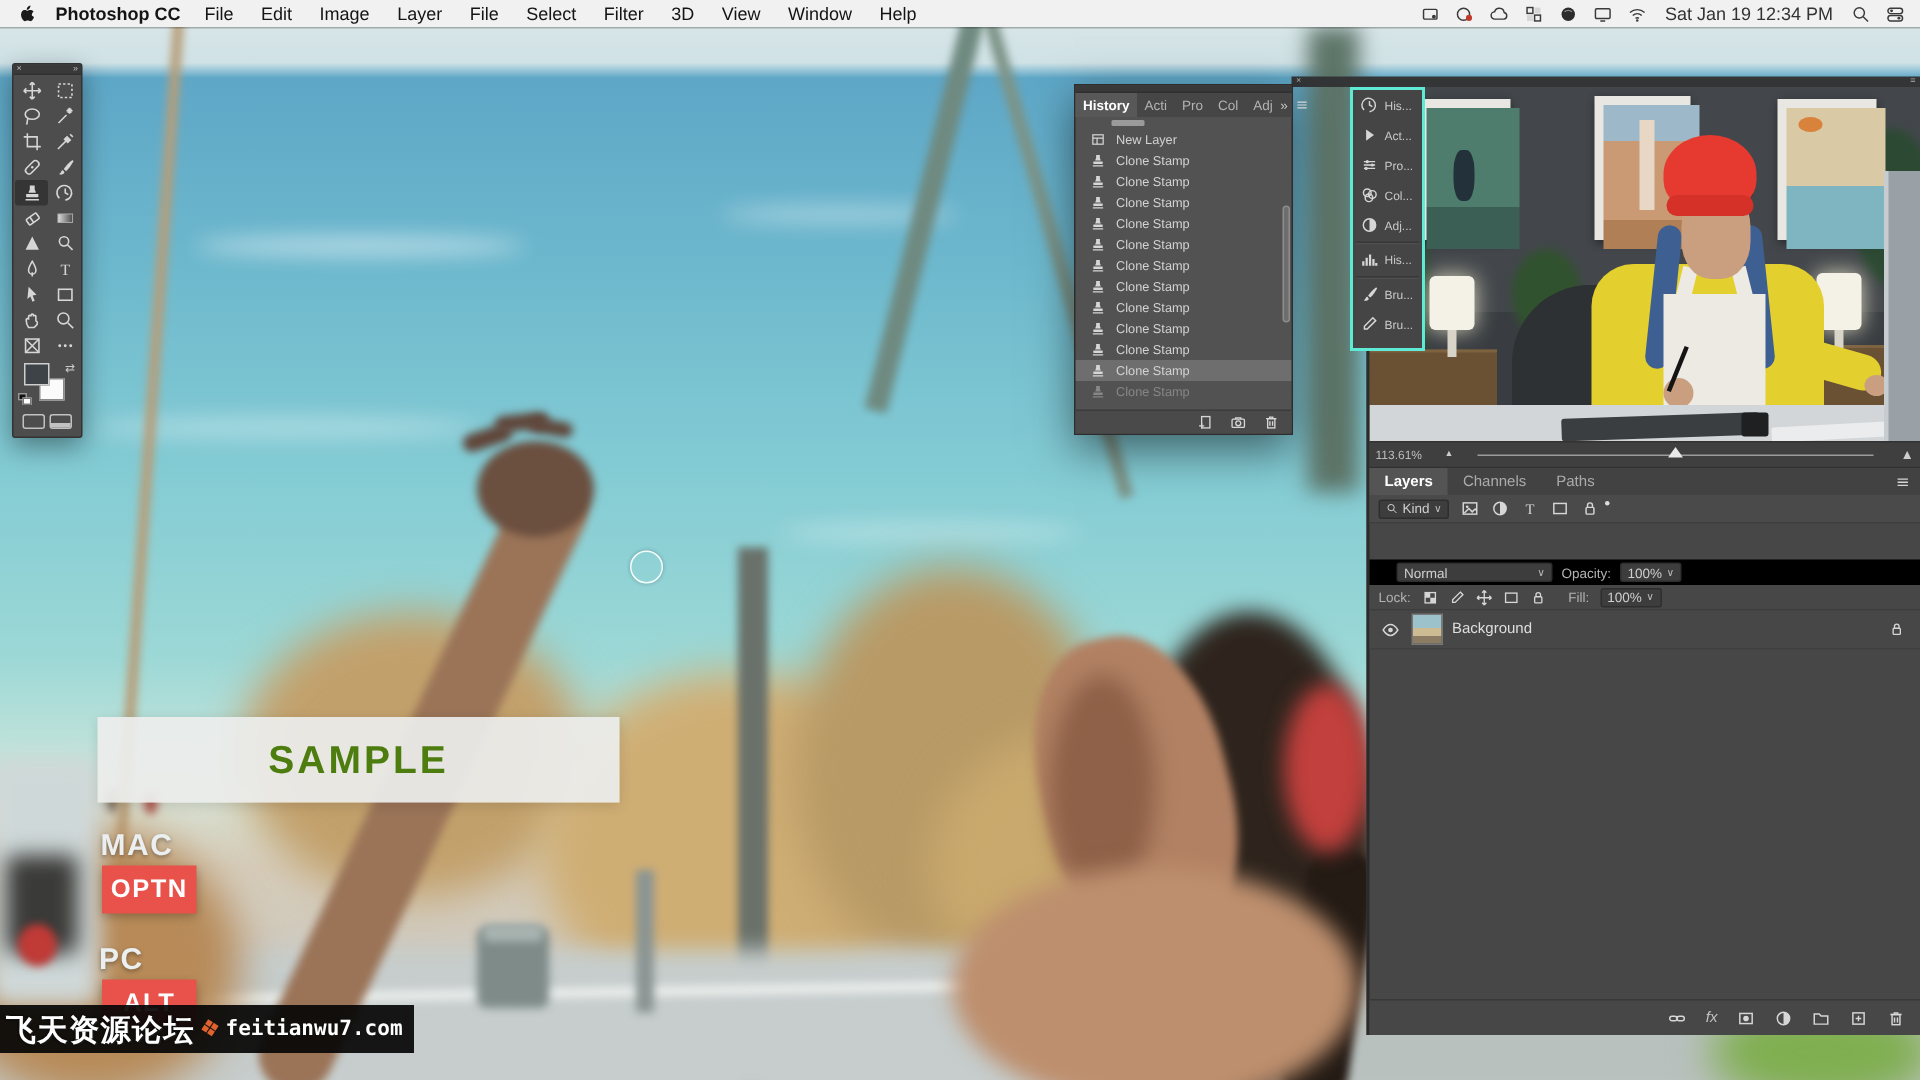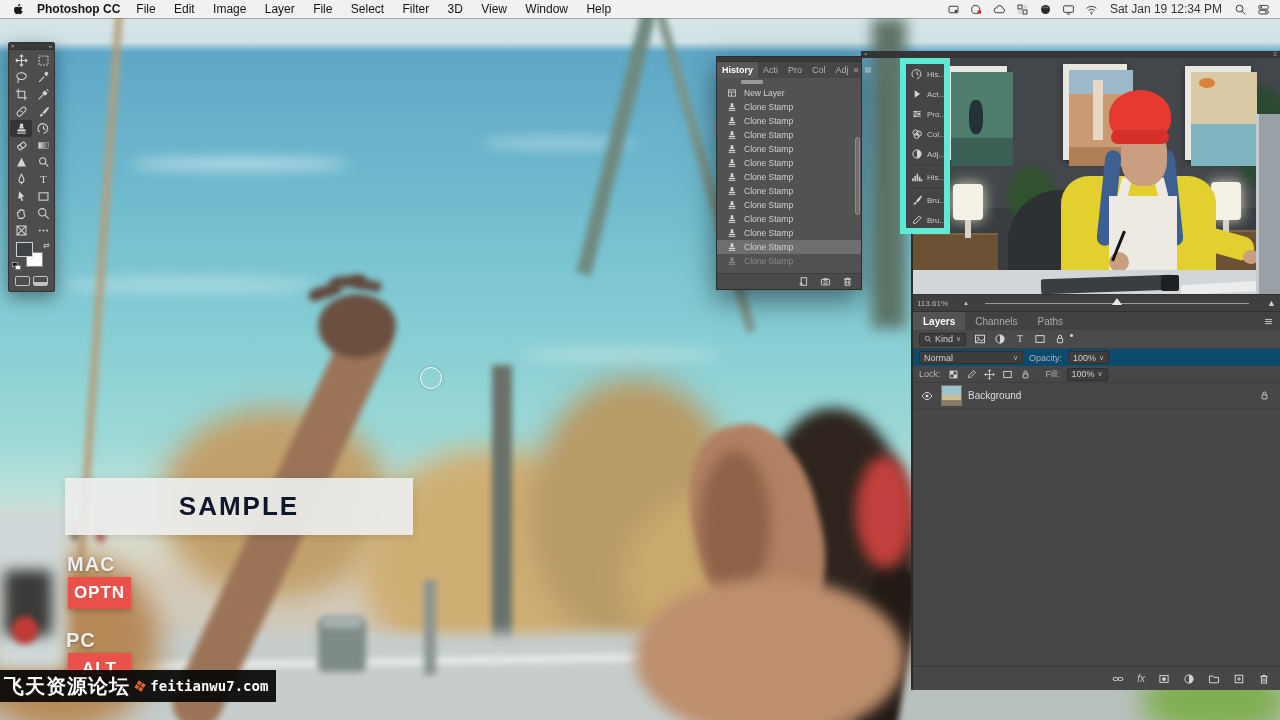--- a/index.html
+++ b/index.html
@@ -27,21 +27,21 @@
     background:linear-gradient(180deg,#d7e5e7 0px,#cfe2e6 24px,#5ea7c7 34px,#6db8cd 160px,#84ccd4 300px,#9cd8d6 420px,#bfe2da 480px,#d9dfd0 520px,#d6cdbb 560px,#cfc9bd 620px,#c7cbc6 702px); }
   .blob { position:absolute; border-radius:50%; }
   .soft1 { filter:blur(3px); } .soft2 { filter:blur(7px); } .soft3 { filter:blur(14px); }
   #cursor-circle { position:absolute; left:420px; top:349px; width:22px; height:22px;
     border:1.6px solid rgba(255,255,255,.9); border-radius:50%; box-shadow:0 0 3px rgba(0,0,0,.25); }
 
   
   #sample-banner { position:absolute; left:65px; top:460px; width:348px; height:57px;
     background:rgba(236,237,236,.93); display:flex; align-items:center; justify-content:center;
     box-shadow:0 2px 8px rgba(0,0,0,.12); }
-  #sample-banner span { font-size:26px; font-weight:bold; letter-spacing:2px; color:#0f172a; }
+  #sample-banner span { font-size:26px; font-weight:bold; letter-spacing:2px; color:#4d7c0f; }
   .sc-label { position:absolute; color:#eceff0; font-weight:bold; font-size:20px; letter-spacing:1px;
     text-shadow:0 1px 3px rgba(0,0,0,.35); }
   .sc-key { position:absolute; width:63px; height:32px; background:#e8524a; color:#fff;
     display:flex; align-items:center; justify-content:center; font-weight:bold; font-size:17px;
     letter-spacing:1px; box-shadow:0 2px 6px rgba(0,0,0,.25); }
 
   
   #watermark { position:absolute; left:0; top:670px; height:32px; z-index:8; display:flex; align-items:center;
     background:rgba(5,5,5,.92); padding:0 8px 0 4px; }
   #watermark .cn { color:#fff; font-weight:bold; font-size:20px; letter-spacing:1px;
@@ -87,21 +87,21 @@
   #history-scroll { position:absolute; right:1px; top:40px; width:5px; height:170px; }
   #history-scroll .thumb { position:absolute; top:40px; width:5px; height:78px; background:#6d6d6d; border-radius:3px; }
   #history-footer { position:absolute; left:0; right:0; bottom:0; height:16px; background:#4a4a4a;
     border-top:1px solid #3c3c3c; display:flex; align-items:center; justify-content:flex-end; gap:11px; padding-right:8px; }
   #history-footer svg { width:11px; height:11px; }
 
   
   #dock-header { position:absolute; left:861px; top:51px; width:419px; height:7px; background:#333537;
     z-index:22; color:#aaa; font-size:6px; line-height:6px; display:flex; justify-content:space-between; padding:0 3px; }
   #dock-icons { position:absolute; left:900px; top:58px; width:50px; height:176px; z-index:22;
-    background:#454545; border:6px solid #5eead4; }
+    background:#454545; border:2px solid #5eead4; }
   .dock-item { height:20px; display:flex; align-items:center; gap:4px; padding-left:5px; }
   .dock-item svg { width:12px; height:12px; flex:none; }
   .dock-item .dlabel { font-size:8px; color:#c9c9c9; }
   .dock-sep { height:1px; background:#383838; margin:1px 2px; box-shadow:0 1px 0 #4e4e4e; }
 
   #dock-main { position:absolute; left:911px; top:58px; width:369px; height:632px; z-index:21;
     background:#474747; border-left:2px solid #2b2b2b; }
 
   
   #video { position:relative; width:367px; height:236px; background:#43474b; overflow:hidden; }
@@ -125,21 +125,21 @@
   #layers-tabs .tab.active { background:#545454; color:#fff; font-weight:bold; }
   #layers-tabs .burger { margin-left:auto; align-self:center; margin-right:6px; }
   .row { display:flex; align-items:center; }
   #filter-row { height:19px; background:#4a4a4a; border-bottom:1px solid #3e3e3e; padding-left:6px; gap:8px;text-align:right; }
   .mini-select { height:13px; background:#3d3d3d; border:1px solid #2e2e2e; border-radius:2px;
     display:flex; align-items:center; font-size:9px; color:#cfcfcf; padding:0 4px; gap:3px; }
   .chev { font-size:7px; color:#b9b9b9; }
   .fbtn svg { width:12px; height:12px; }
   .fbtn { display:flex; }
   .fdot { width:3px; height:3px; border-radius:50%; background:#ddd; margin:-8px 0 0 -4px; }
-  #blend-row { height:17px; padding-left:6px; gap:6px; background:#0c4a6e; }
+  #blend-row { height:17px; padding-left:18px; gap:6px; background:#000000;margin-top:24px; }
   #blend-row .lbl, #lock-row .lbl { font-size:9px; color:#b2b2b2; }
   #lock-row { height:17px; padding-left:6px; gap:7px; background:#474747; border-bottom:1px solid #3d3d3d; }
   #lock-row svg { width:11px; height:11px; }
   #layer-list { background:#474747; }
   .layer-row { height:26px; display:flex; align-items:center; gap:6px; padding-left:6px; border-bottom:1px solid #404040; }
   .layer-row.selected { background:#5e5e5e; }
   .eye-wrap { width:16px; display:flex; justify-content:center; }
   .eye-wrap svg { width:12px; height:12px; }
   .thumb { width:21px; height:21px; border:1px solid #8d8d8d; flex:none; }
   .thumb.checker { background-color:#fff;

